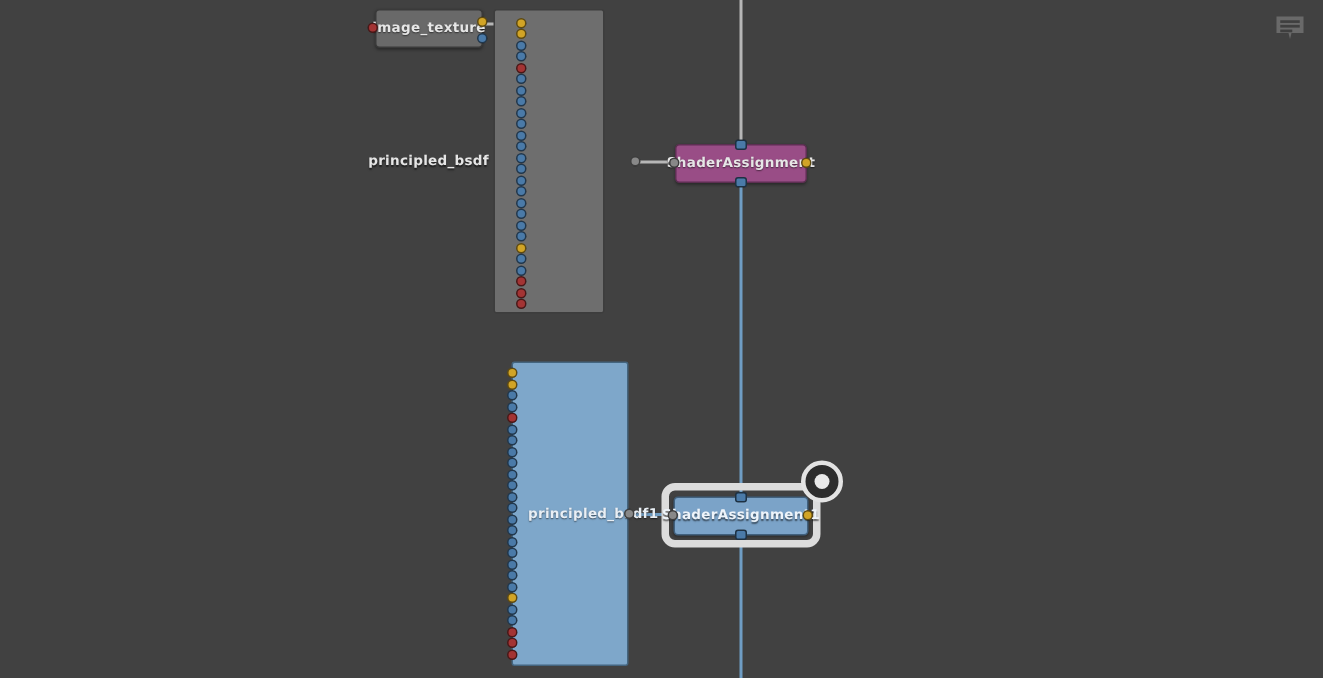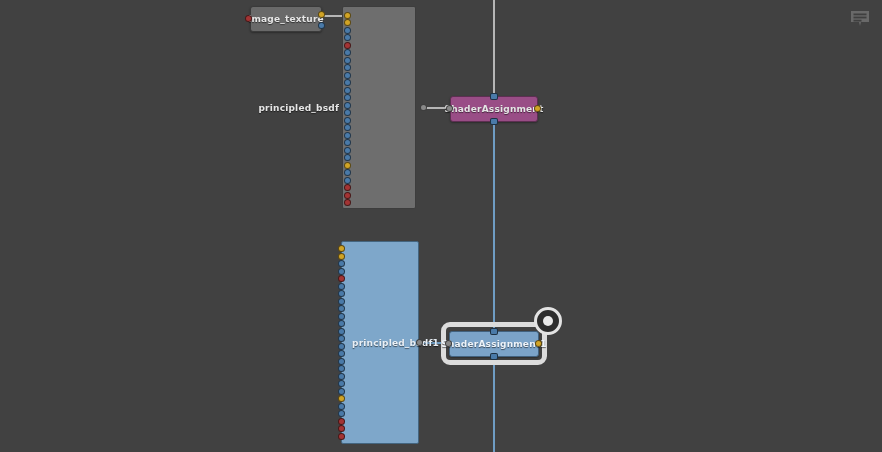--- a/index.html
+++ b/index.html
@@ -159,21 +159,21 @@
 
   <div class="wire wire-h wire-blue" style="left:420px; top:342px; width:32px;"></div>
 
   <div class="node node-small node-grey" style="left:250px; top:6px; width:72px;">
     <span class="node-label">image_texture</span>
   </div>
   <div class="socket sock-red" style="left:245px; top:15px;"></div>
   <div class="socket sock-yellow" style="left:318px; top:11px;"></div>
   <div class="socket sock-blue" style="left:318px; top:22px;"></div>
 
-  <div class="node node-tall body-grey" style="left:342px; top:6px; width:74px; height:203px;text-align:center;">
+  <div class="node node-tall body-grey" style="left:329px; top:6px; width:74px; height:203px;text-align:center;">
     <span class="node-label" style="left:-0px; transform:translate(-100%,-50%); margin-left:-4px;">principled_bsdf</span>
   </div>
 
   <div id="pb-sockets">
       <div class="socket sock-yellow" style="left: 343.5px; top: 11.5px;"></div>
       <div class="socket sock-yellow" style="left: 343.5px; top: 19px;"></div>
       <div class="socket sock-blue" style="left: 343.5px; top: 26.5px;"></div>
       <div class="socket sock-blue" style="left: 343.5px; top: 34px;"></div>
       <div class="socket sock-red" style="left: 343.5px; top: 41.5px;"></div>
       <div class="socket sock-blue" style="left: 343.5px; top: 49px;"></div>

